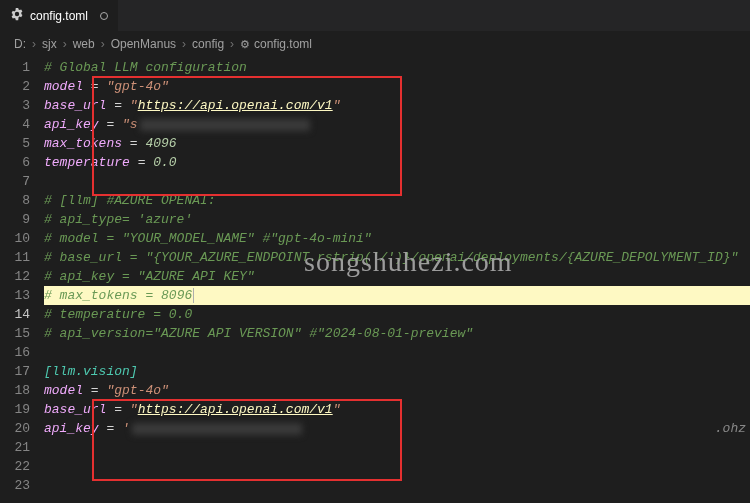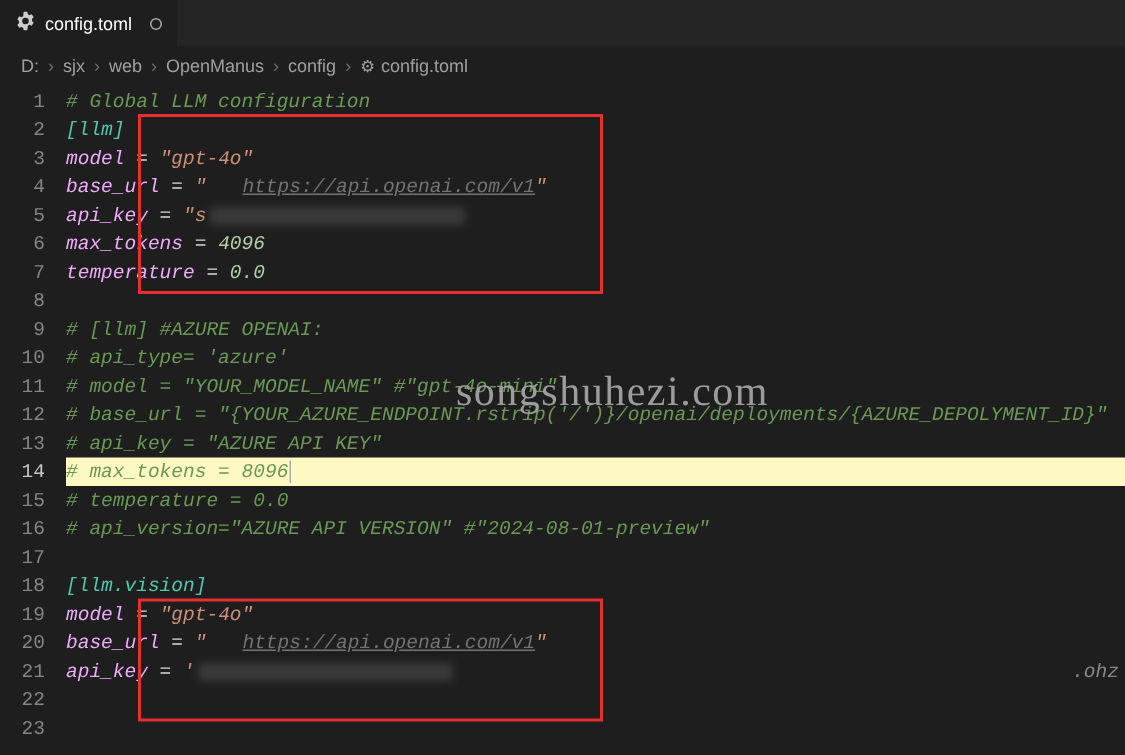--- a/index.html
+++ b/index.html
@@ -65,21 +65,21 @@
     position: relative;
   }
   .line { height: 19px; line-height: 19px; white-space: pre; position: relative; font-style: italic; }
   .line.hl { background: #fef9c3; }
   .c-comment { color: #6a9955; }
   .c-section { color: #4ec9b0; }
   .c-key     { color: #f0abfc; }
   .c-eq      { color: #d4d4d4; }
   .c-string  { color: #ce9178; }
   .c-num     { color: #b5cea8; }
-  .c-url     { color: #737373; text-decoration: underline; margin-left: 24px; }
+  .c-url     { color: #fef9c3; text-decoration: underline; }
   .redbox {
     position: absolute;
     border: 2px solid #e53030;
     pointer-events: none;
     z-index: 5;
   }
   .box1 { left: 48px; top: 20px; width: 310px; height: 120px; }
   .box2 { left: 48px; top: 343px; width: 310px; height: 82px; }
   .blur {
     display: inline-block;
@@ -155,21 +155,20 @@
       <div>22</div>
       <div>23</div>
   </div>
 
   <div class="code">
     <div class="redbox box1"></div>
     <div class="redbox box2"></div>
     <div class="watermark">songshuhezi.com</div>
 
     <div class="line"><span class="c-comment"># Global LLM configuration</span></div>
-    <div class="line"><span class="c-section">[llm]</span></div>
     <div class="line"><span class="c-key">model</span><span class="c-eq"> = </span><span class="c-string">"gpt-4o"</span></div>
     <div class="line"><span class="c-key">base_url</span><span class="c-eq"> = </span><span class="c-string">"</span><span class="c-url">https://api.openai.com/v1</span><span class="c-string">"</span></div>
     <div class="line"><span class="c-key">api_key</span><span class="c-eq"> = </span><span class="c-string">"s</span><span class="blur"></span></div>
     <div class="line"><span class="c-key">max_tokens</span><span class="c-eq"> = </span><span class="c-num">4096</span></div>
     <div class="line"><span class="c-key">temperature</span><span class="c-eq"> = </span><span class="c-num">0.0</span></div>
     <div class="line"></div>
     <div class="line"><span class="c-comment"># [llm] #AZURE OPENAI:</span></div>
     <div class="line"><span class="c-comment"># api_type= 'azure'</span></div>
     <div class="line"><span class="c-comment"># model = "YOUR_MODEL_NAME" #"gpt-4o-mini"</span></div>
     <div class="line"><span class="c-comment"># base_url = "{YOUR_AZURE_ENDPOINT.rstrip('/')}/openai/deployments/{AZURE_DEPOLYMENT_ID}"</span></div>

